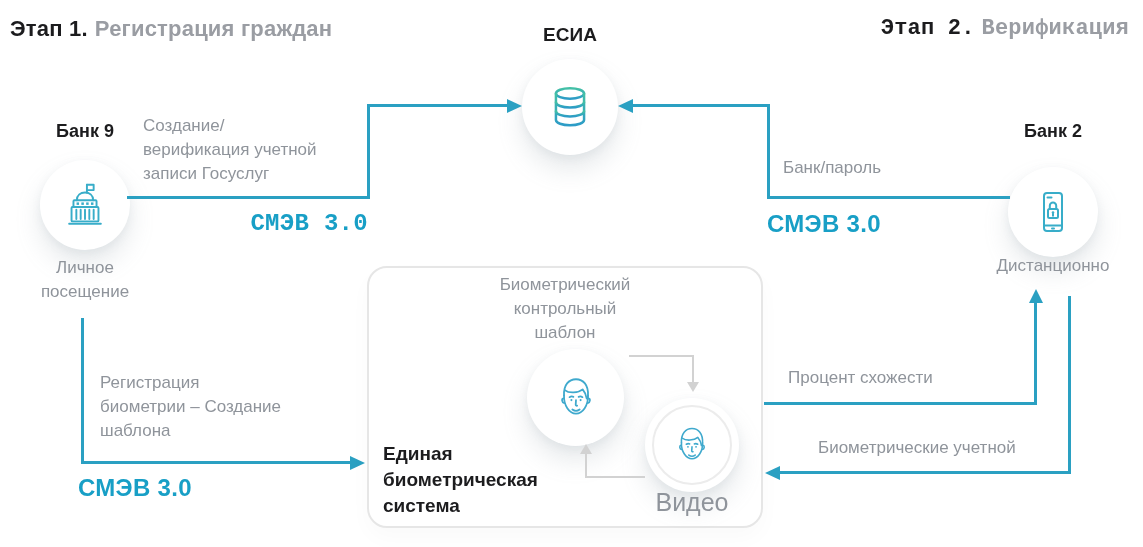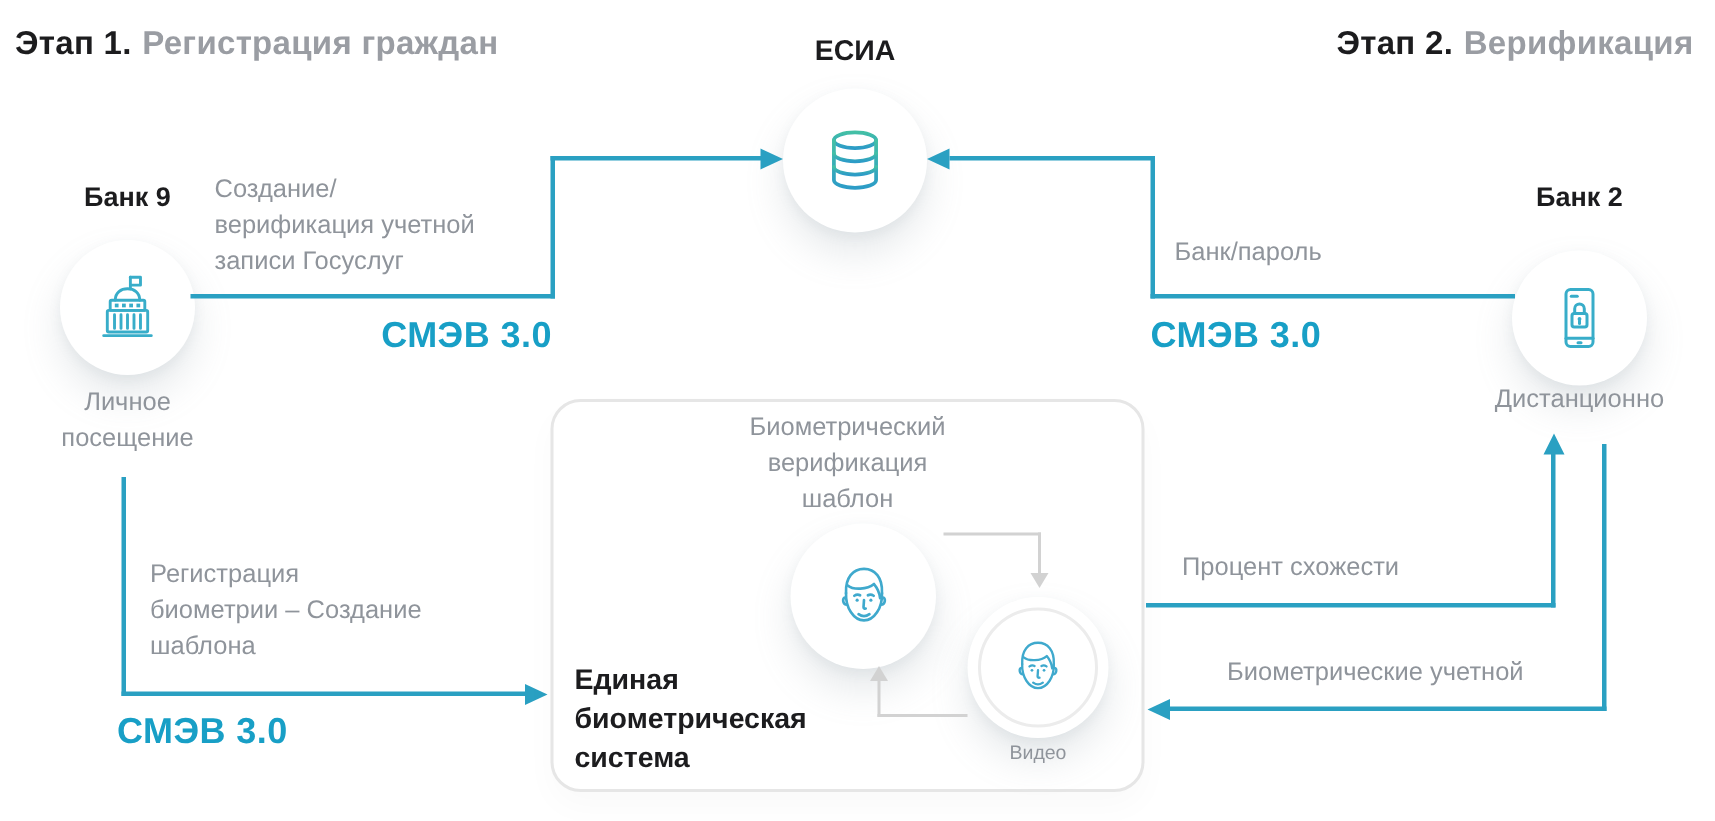--- a/index.html
+++ b/index.html
@@ -6,21 +6,21 @@
     --teal:#2aa0c2; --teal-text:#189fc6; --gray:#8f949b; --gray-head:#9a9da3;
     --black:#1c1c1e; --arrow-gray:#d2d2d2; --box-border:#e6e6e6;
   }
   *{box-sizing:border-box; margin:0; padding:0;}
   body{background:#fff; font-family:"Liberation Sans", sans-serif;}
   #stage{position:relative; width:1143px; height:547px; background:#fff; overflow:hidden;}
   .abs{position:absolute;}
   .pre{white-space:pre-line;}
   .gray{color:var(--gray); font-size:17px; line-height:24px;}
   .center{text-align:center;}
-  .right{text-align:right;}
+  .right{text-align:right;font-family:Liberation Mono, monospace;}
   .head{font-size:22px; font-weight:bold; color:var(--black); letter-spacing:.2px;}
   .head .t2{color:var(--gray-head); margin-left:7px;}
   .node-label{font-size:18px; font-weight:bold; color:var(--black);}
   .smev{font-size:24px; font-weight:bold; color:var(--teal-text); letter-spacing:.3px;}
   .circle{position:absolute; background:#fff; border-radius:50%;
     box-shadow:0 14px 26px rgba(130,145,155,.20), 0 3px 8px rgba(130,145,155,.10);
     display:flex; align-items:center; justify-content:center;}
   .ring::before{content:""; position:absolute; inset:7px; border:2px solid #ececec; border-radius:50%;}
   .hline{position:absolute; height:3px; background:var(--teal);}
   .vline{position:absolute; width:3px; background:var(--teal);}
@@ -127,21 +127,21 @@
   <div class="vline" style="left:81px; top:318px; height:146px;"></div>
   <div class="hline" style="left:81px; top:461px; width:271px;"></div>
   <div class="ah rt" style="left:350px; top:455.5px;"></div>
   <div class="abs gray pre" style="left:100px; top:371px; width:240px;">Регистрация
 биометрии – Создание
 шаблона</div>
   <div class="abs smev" style="left:78px; top:474px;">СМЭВ 3.0</div>
 
   <div class="ebs-box"></div>
   <div class="abs gray center pre" style="left:432px; top:273px; width:266px;">Биометрический
-верификация
+контрольный
 шаблон</div>
 
   <div class="circle" style="left:527px; top:349px; width:97px; height:97px;">
     <svg width="50" height="50" viewBox="0 0 48 48">
       <g stroke="#3fa9cd" stroke-width="1.7" fill="none" stroke-linecap="round" stroke-linejoin="round">
         <path d="M12.5 21.5 c-.4 9.5 5 17.5 11.5 17.5 s11.9 -8 11.5 -17.5"></path>
         <path d="M12.5 21.5 C12 11.5 17 6 24 6 s12 5.5 11.5 15.5 l-.5 2.5"></path>
         <path d="M13.6 16.6 c3.4 3 12.6 2.7 16.8 -.9 c2.1 2.5 3.5 5.2 3.9 9"></path>
         <path d="M11.9 24.3 c-1.9 .4 -1.6 4.2 .8 4.6"></path>
         <path d="M36.1 24.3 c1.9 .4 1.6 4.2 -.8 4.6"></path>
@@ -165,21 +165,21 @@
         <path d="M36.1 24.3 c1.9 .4 1.6 4.2 -.8 4.6"></path>
         <path d="M17.8 23.2 c1.2 -.8 2.6 -.9 3.7 -.3"></path>
         <path d="M26.5 22.9 c1.1 -.6 2.5 -.5 3.7 .3"></path>
         <path d="M24 26 l-.3 4.4 c-.05 .8 .6 1.2 1.4 1"></path>
         <path d="M20.5 35 c2.3 1.7 4.7 1.7 7 0"></path>
       </g>
       <circle cx="19.6" cy="26" r="1" fill="#3fa9cd"></circle>
       <circle cx="28.4" cy="26" r="1" fill="#3fa9cd"></circle>
     </svg>
   </div>
-  <div class="abs gray center" style="left:645px; top:490px; width:94px; font-size:13px;">Видео</div>
+  <div class="abs gray center" style="left:645px; top:490px; width:94px; font-size:25px;">Видео</div>
 
   <div class="abs ebs-title pre" style="left:383px; top:441px; width:180px;">Единая
 биометрическая
 система</div>
 
   <div class="ghline" style="left:629px; top:355px; width:65px;"></div>
   <div class="gvline" style="left:692px; top:355px; height:27px;"></div>
   <div class="ah gdn" style="left:687px; top:382px;"></div>
   <div class="ghline" style="left:585px; top:476px; width:60px;"></div>
   <div class="gvline" style="left:585px; top:453px; height:25px;"></div>

